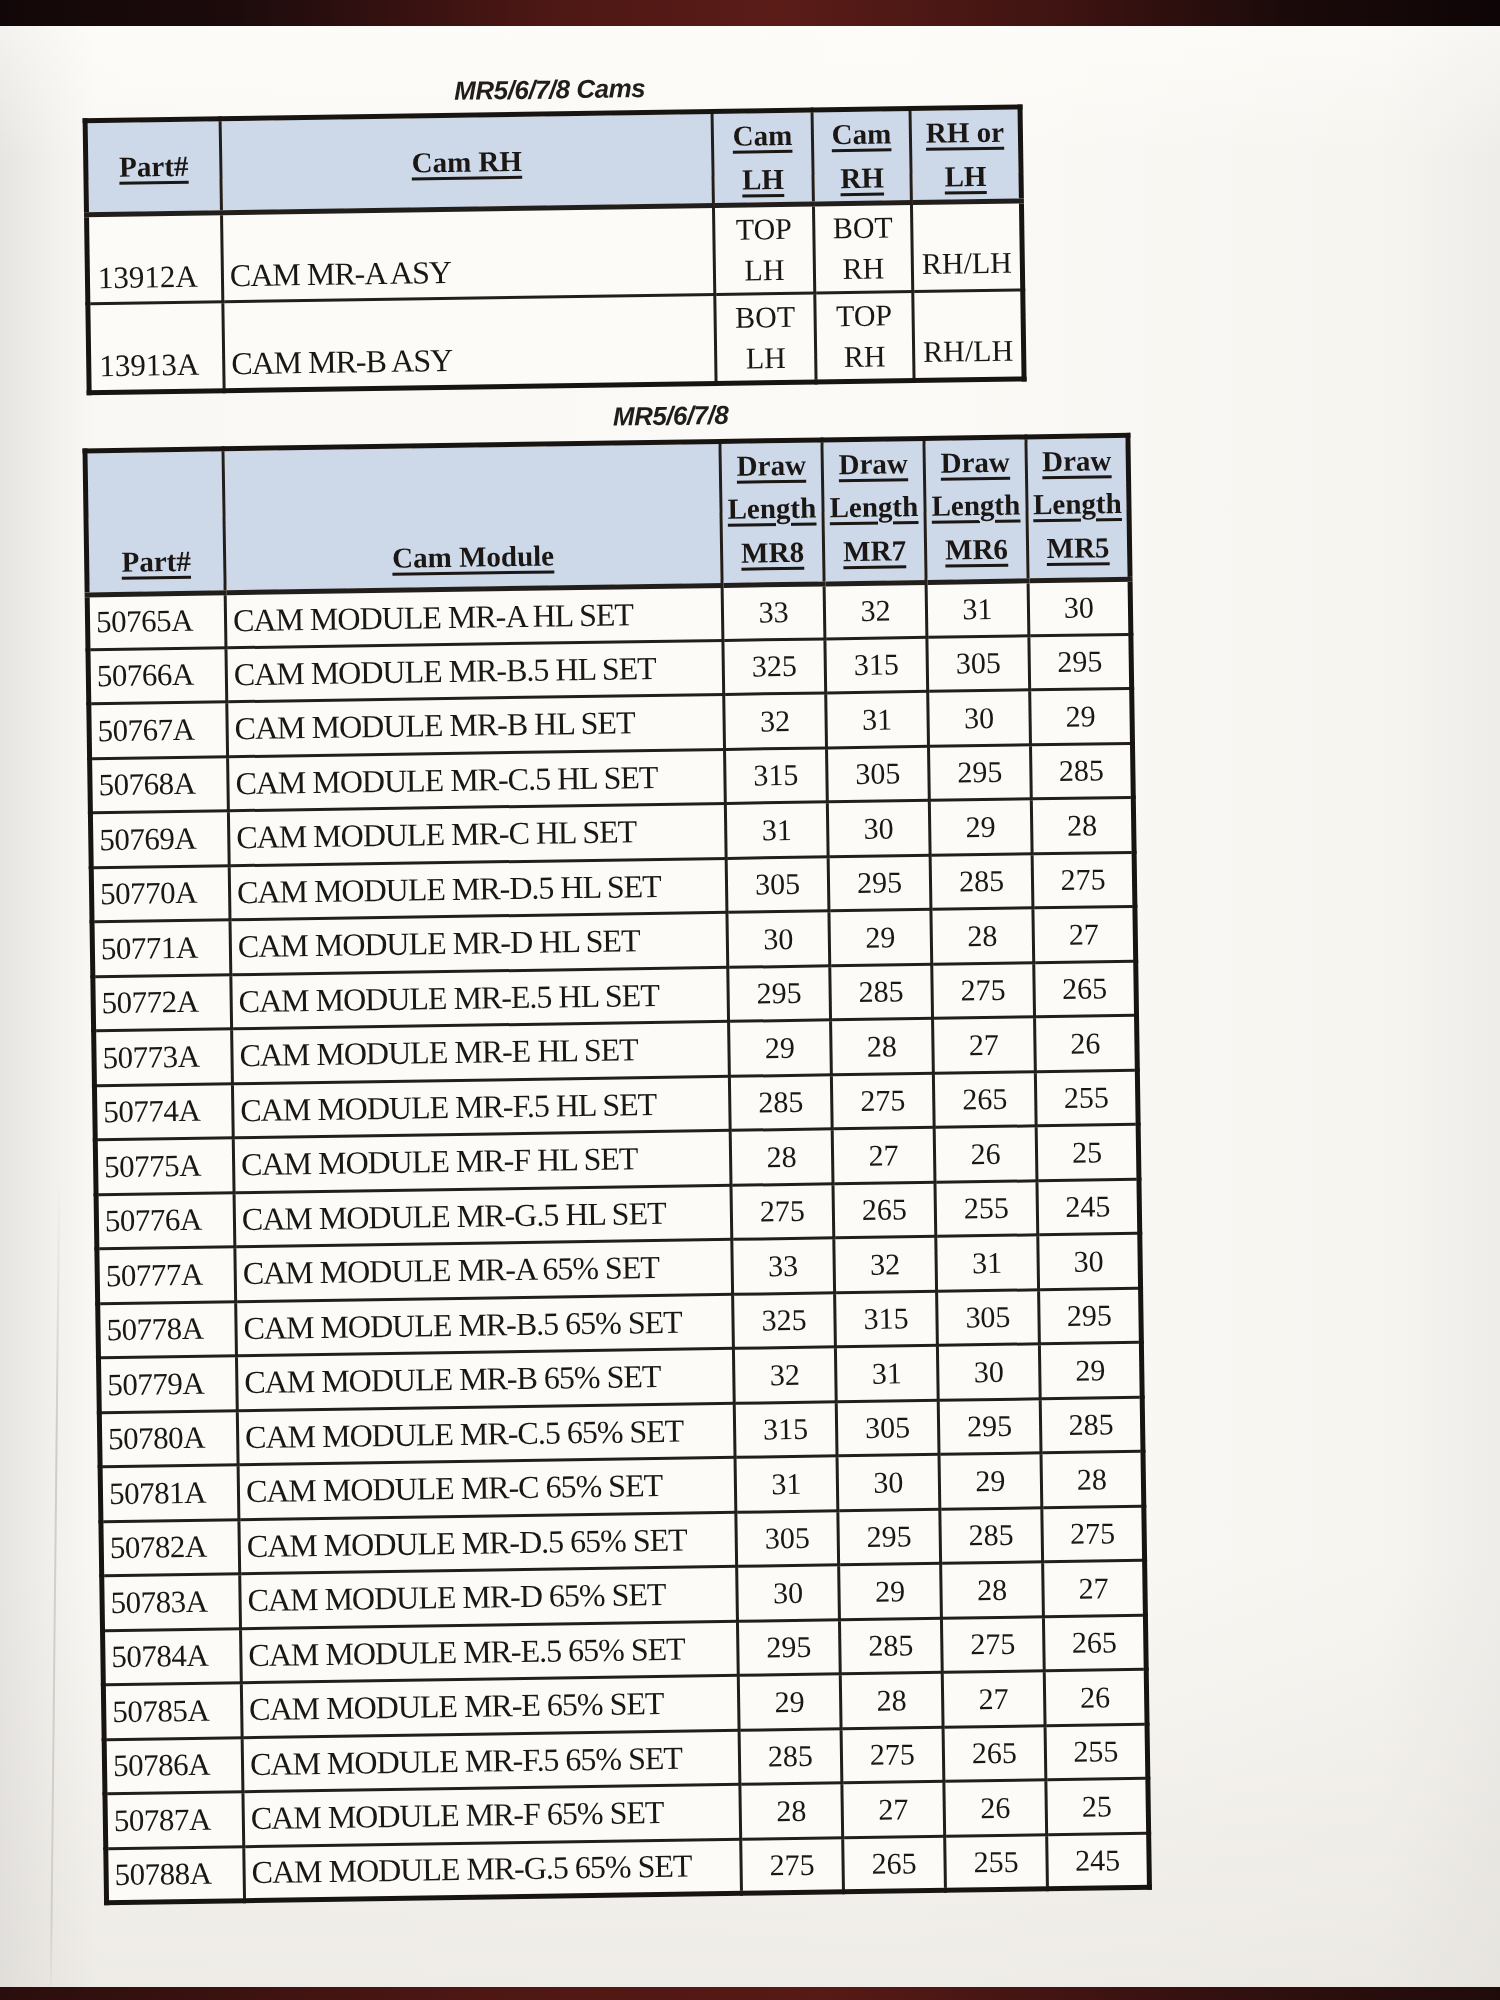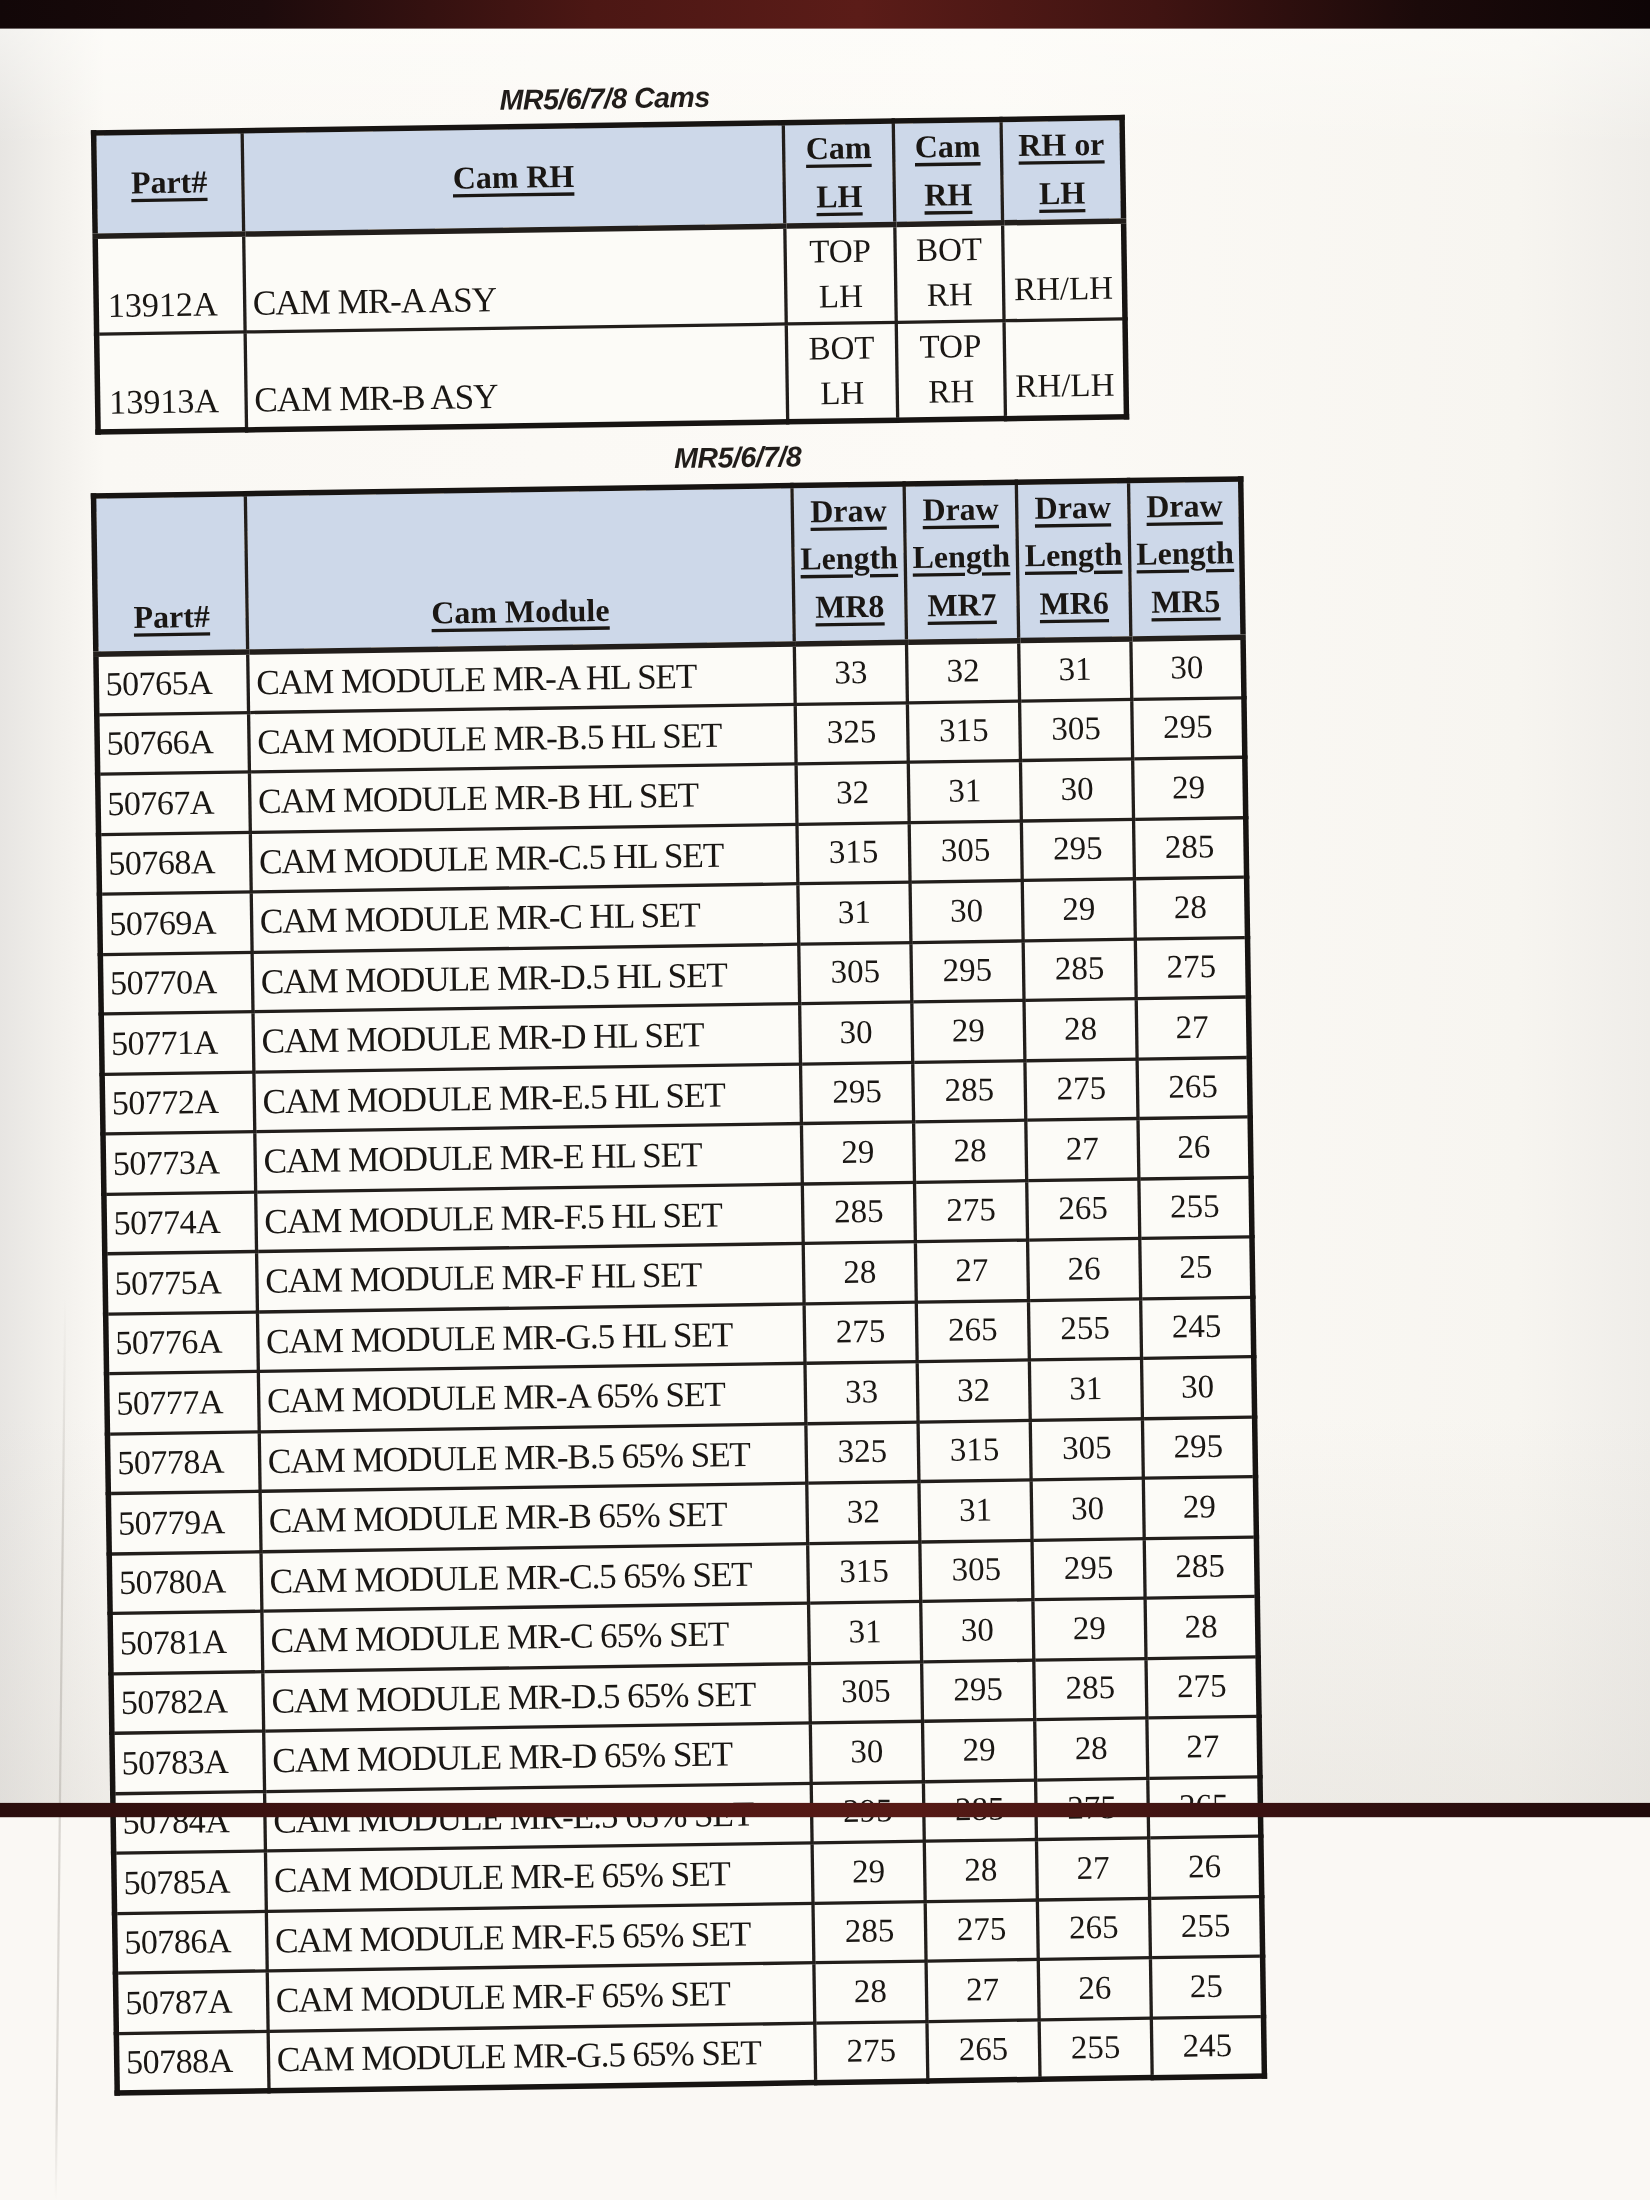--- a/index.html
+++ b/index.html
@@ -2,21 +2,21 @@
 <html><head>
 <meta charset="utf-8">
 <style>
   html,body{margin:0;padding:0;}
   body{
     width:1500px;height:2000px;overflow:hidden;
     font-family:"Liberation Serif",serif;color:#1a1714;
     background:#faf8f4;
   }
   .photo{
-    position:relative;width:1500px;height:1652px;
+    position:relative;width:1500px;height:2000px;
     background:
       linear-gradient(180deg, rgba(255,255,252,.6) 0%, rgba(255,255,252,0) 8%, rgba(255,255,252,0) 78%, rgba(208,204,198,.30) 100%),
       linear-gradient(90deg, #e7e5e2 0px, #f2f0ec 52px, #faf8f4 95px, #fcfaf6 60%, #f7f5f0 92%, #efede9 100%);
   }
   .edge{position:absolute;left:0;right:0;z-index:5;}
   .edge.top{
     top:0;height:26px;
     background:linear-gradient(90deg,#120708 0%,#1d0b0c 16%,#4c1714 36%,#5b1c18 52%,#401412 70%,#1b0a0a 86%,#0e0506 100%);
   }
   .edge.bottom{

